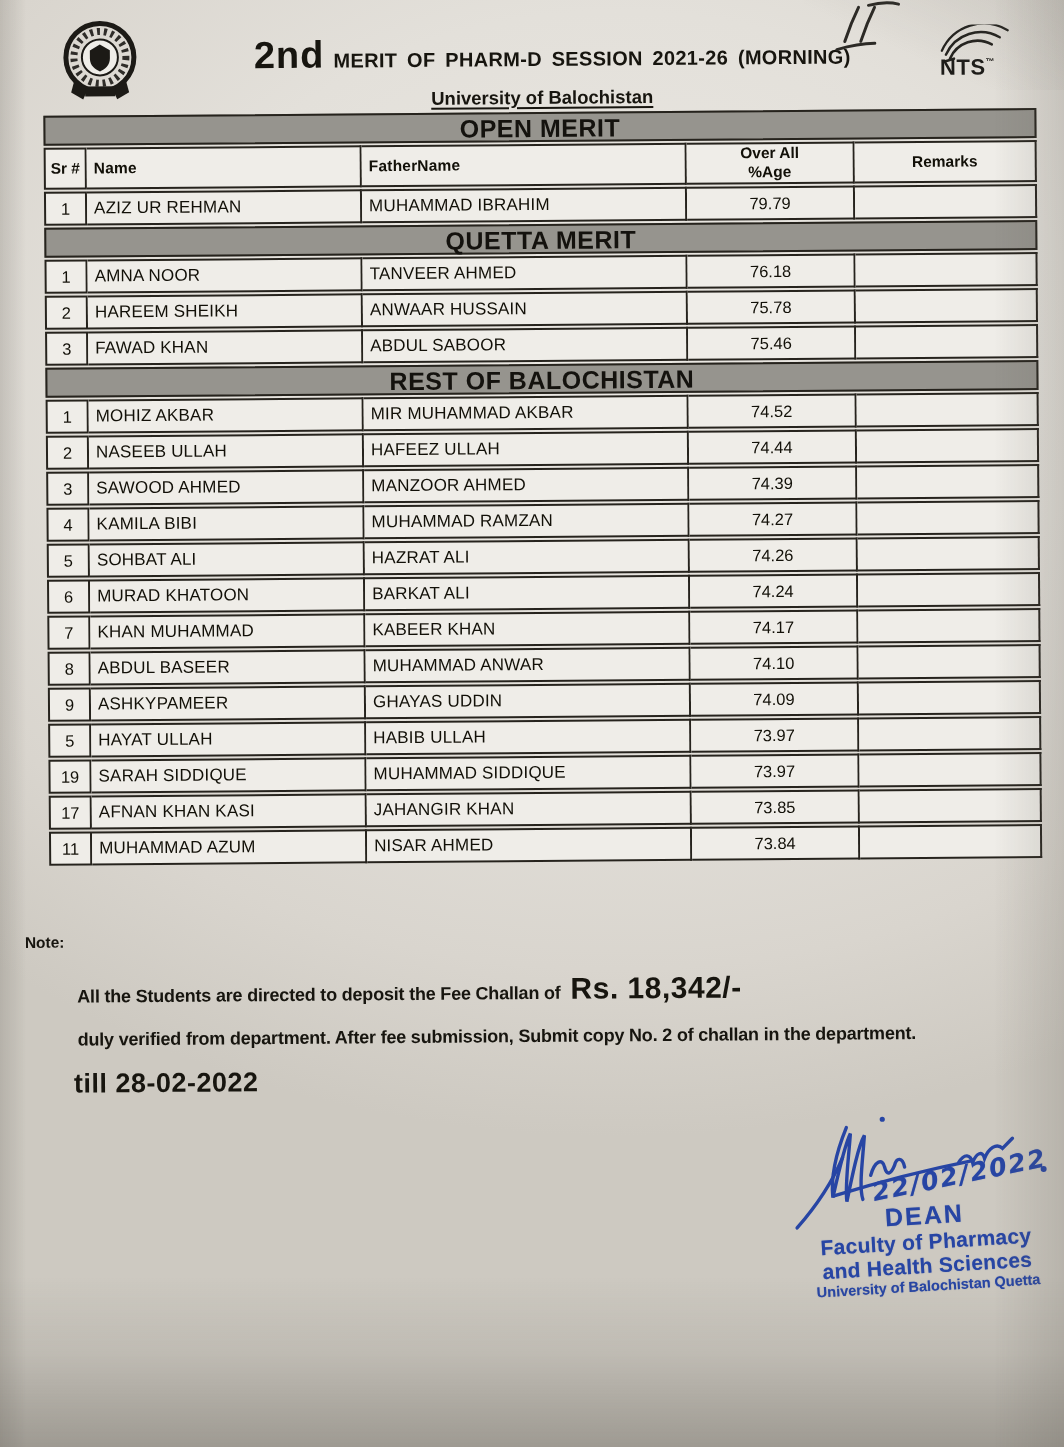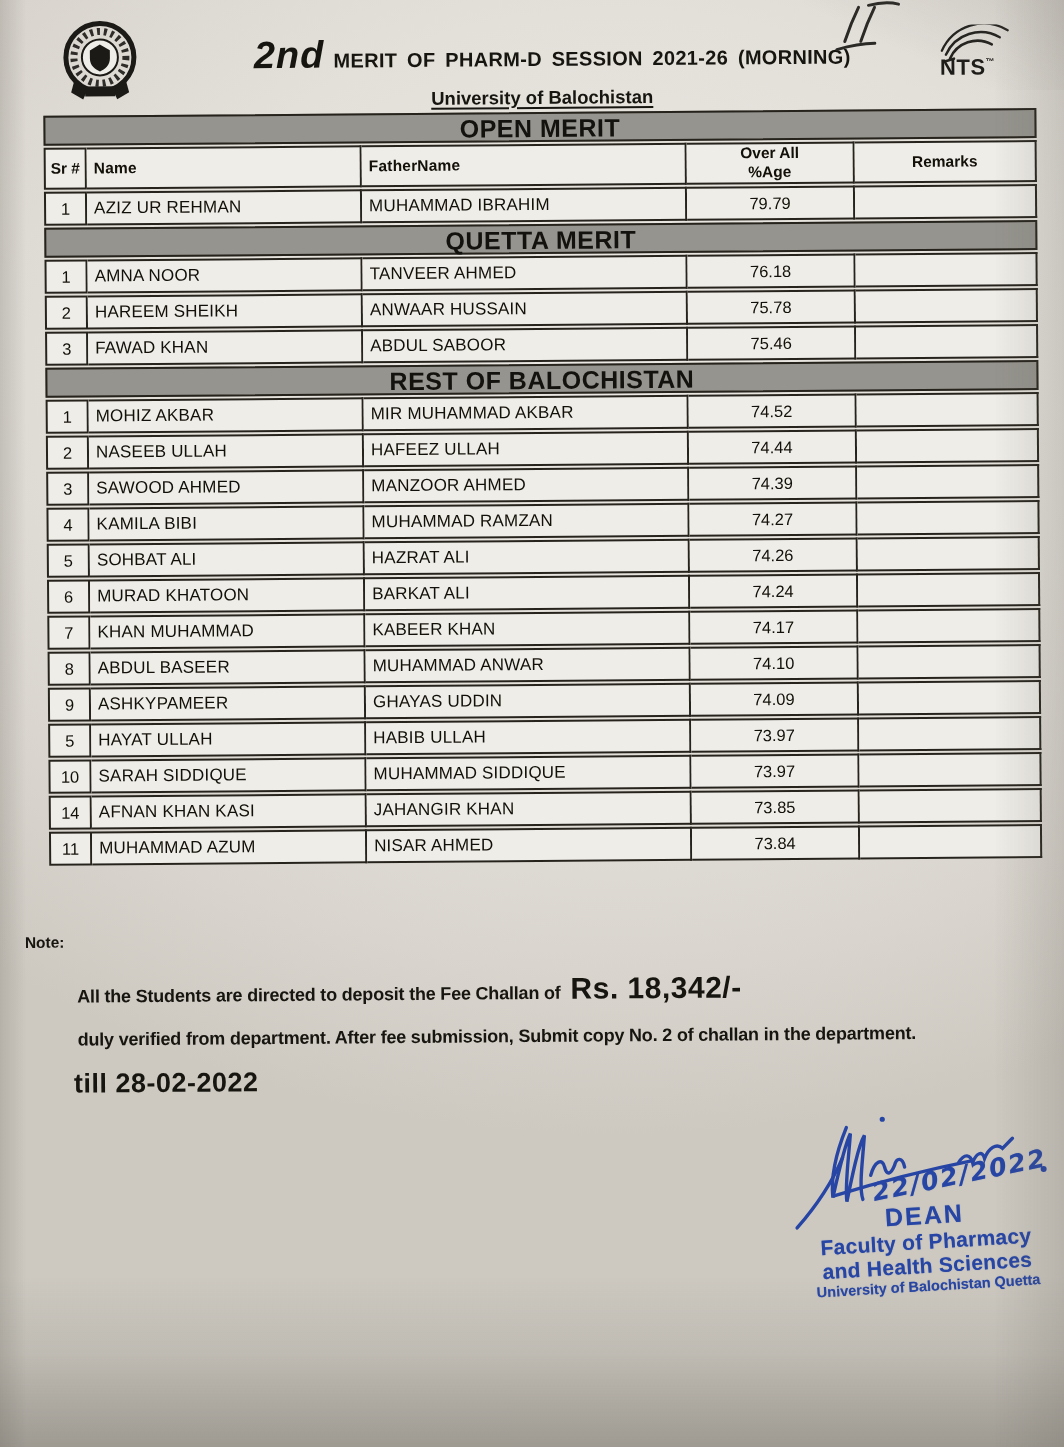--- a/index.html
+++ b/index.html
@@ -13,21 +13,21 @@
   .paper {
     position: absolute; inset: 0;
     background:
       radial-gradient(ellipse 980px 760px at 58% 26%, #ebe8e3 0%, #e3e0da 48%, #d9d5ce 78%, #cdc9c1 100%);
   }
   .doc { position: absolute; inset: 0; transform: rotate(-0.45deg); transform-origin: 50% 40%; }
 
   
   .logo { position: absolute; left: 54px; top: 14px; }
   .titlebar { position: absolute; left: 258px; top: 32px; display: flex; align-items: baseline; gap: 9px; white-space: nowrap; }
-  .title-big { font-size: 38px; font-weight: bold; letter-spacing: 1px; font-style: italic; }
+  .title-big { font-size: 38px; font-weight: bold; letter-spacing: 1px; }
   .title-rest { font-size: 20px; font-weight: bold; letter-spacing: 0.3px; word-spacing: 4px; }
   .subtitle {
     position: absolute; left: 360px; top: 87px; width: 372px; text-align: center;
     font-size: 18.5px; font-weight: bold;
     text-decoration: underline; text-decoration-thickness: 2px; text-underline-offset: 3px;
   }
   .handmark { position: absolute; left: 833px; top: 2px; }
   .nts { position: absolute; left: 938px; top: 28px; }
   .nts-text { font-size: 22px; font-weight: bold; letter-spacing: 0.5px; color: #1d1c19; }
   .nts-tm { font-size: 9px; vertical-align: 10px; font-weight: bold; }
@@ -245,28 +245,28 @@
         <div class="cell c-remarks"></div>
       </div>
       <div class="trow">
         <div class="cell c-sr">5</div>
         <div class="cell c-name">HAYAT ULLAH</div>
         <div class="cell c-father">HABIB ULLAH</div>
         <div class="cell c-pct">73.97</div>
         <div class="cell c-remarks"></div>
       </div>
       <div class="trow">
-        <div class="cell c-sr">10</div>
+        <div class="cell c-sr">19</div>
         <div class="cell c-name">SARAH SIDDIQUE</div>
         <div class="cell c-father">MUHAMMAD SIDDIQUE</div>
         <div class="cell c-pct">73.97</div>
         <div class="cell c-remarks"></div>
       </div>
       <div class="trow">
-        <div class="cell c-sr">14</div>
+        <div class="cell c-sr">17</div>
         <div class="cell c-name">AFNAN KHAN KASI</div>
         <div class="cell c-father">JAHANGIR KHAN</div>
         <div class="cell c-pct">73.85</div>
         <div class="cell c-remarks"></div>
       </div>
       <div class="trow">
         <div class="cell c-sr">11</div>
         <div class="cell c-name">MUHAMMAD AZUM</div>
         <div class="cell c-father">NISAR AHMED</div>
         <div class="cell c-pct">73.84</div>

